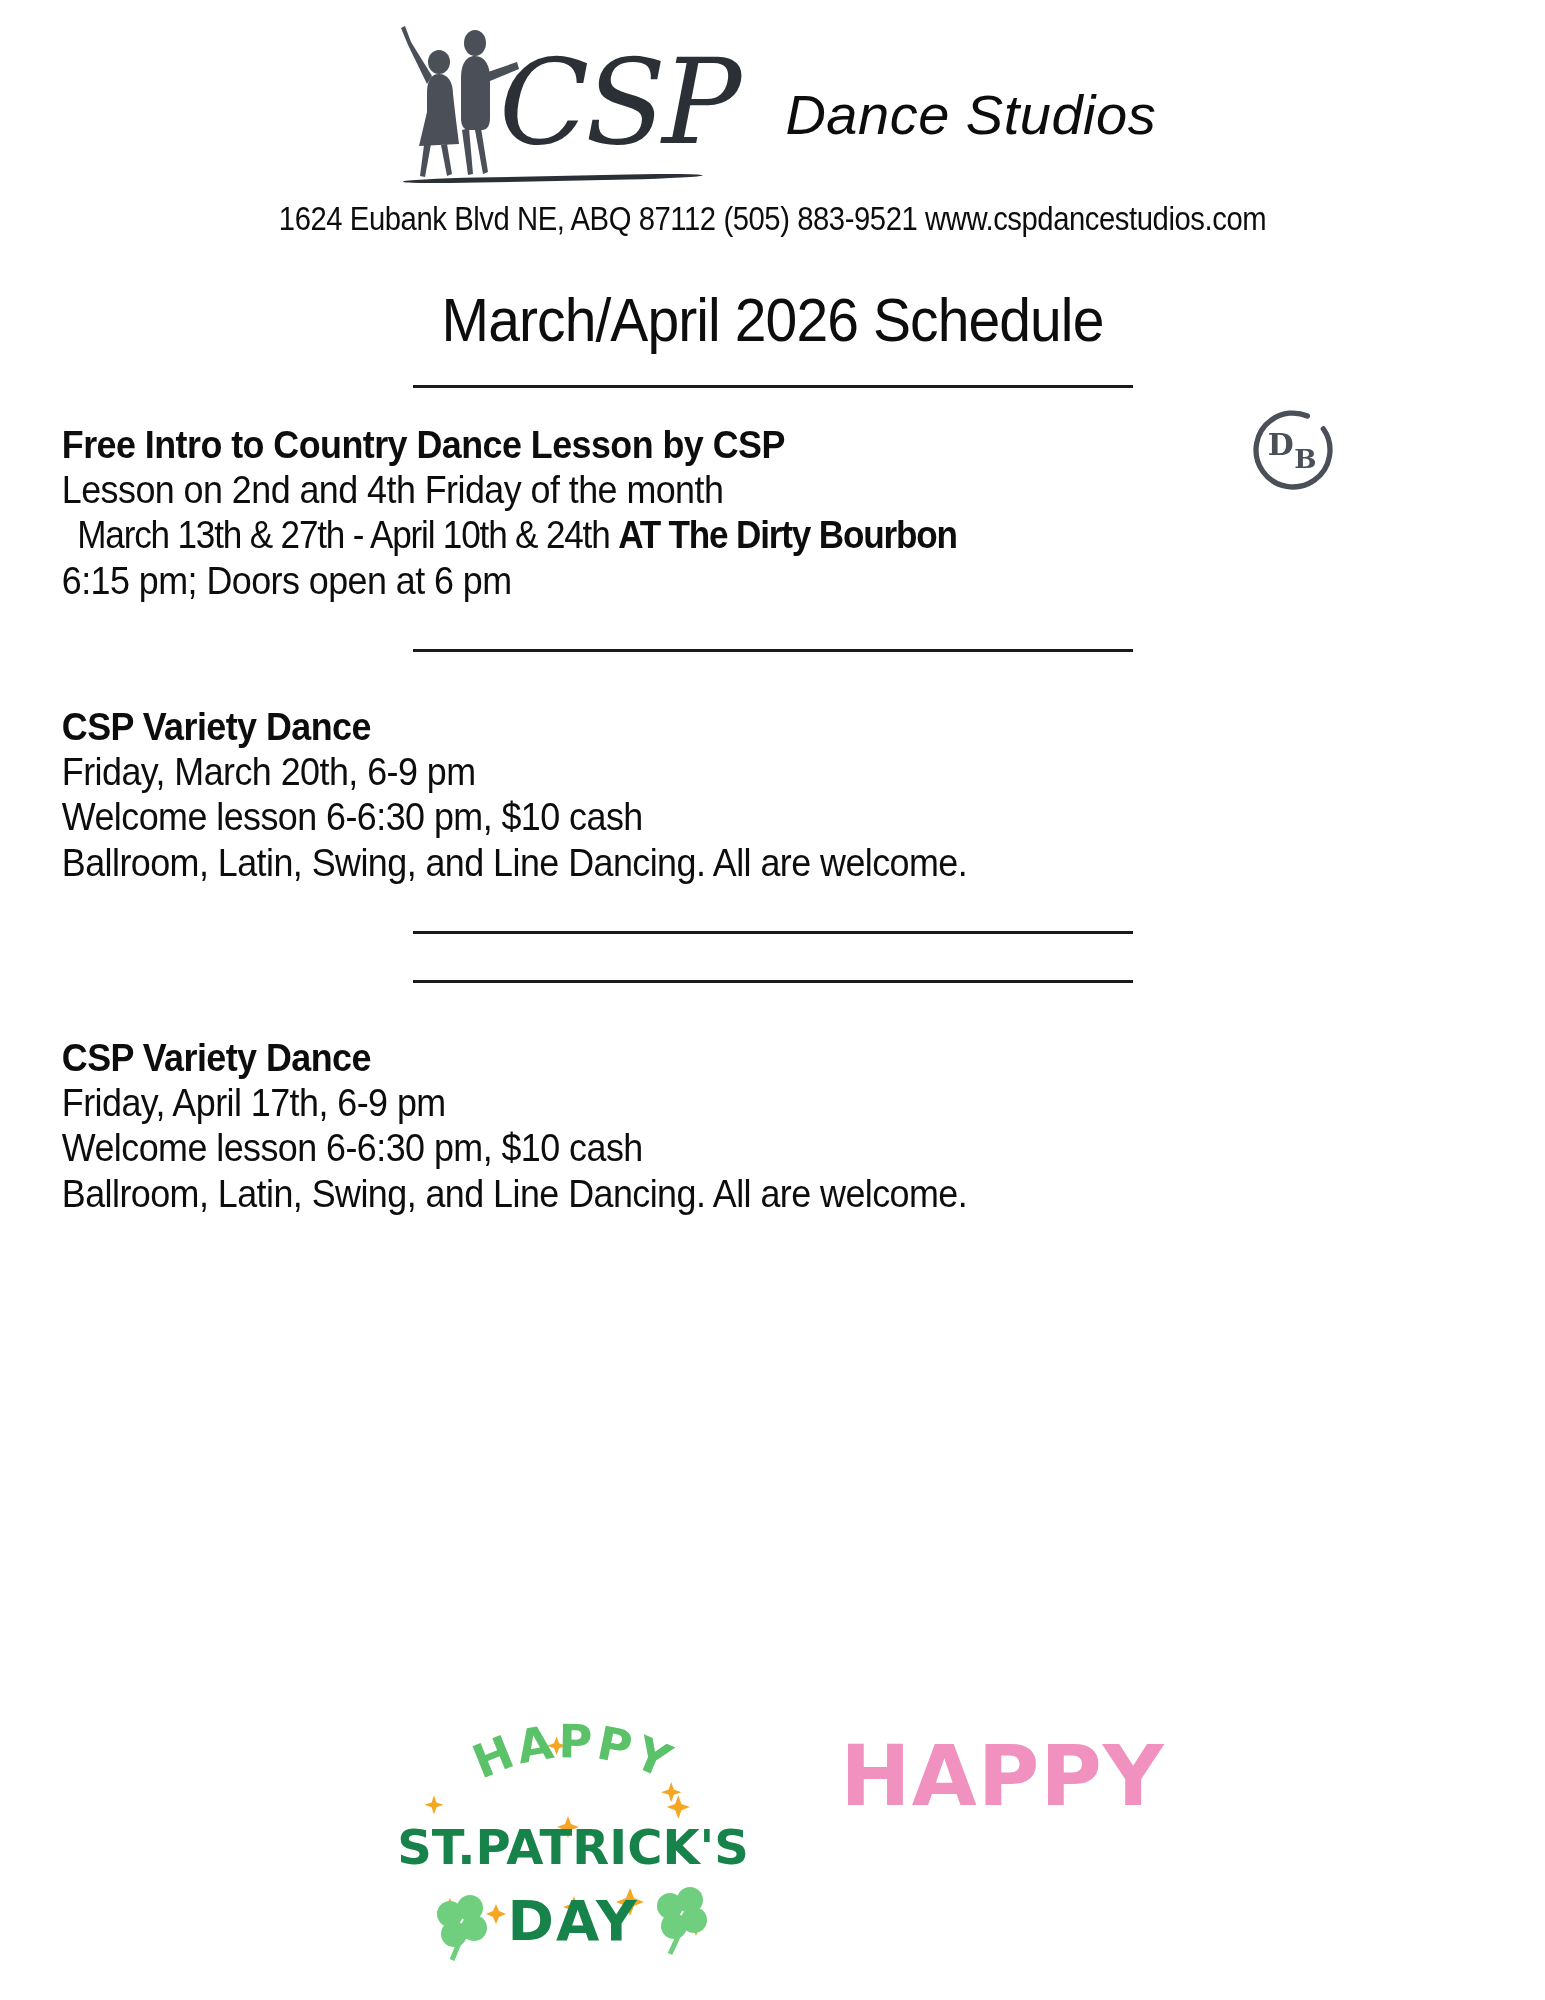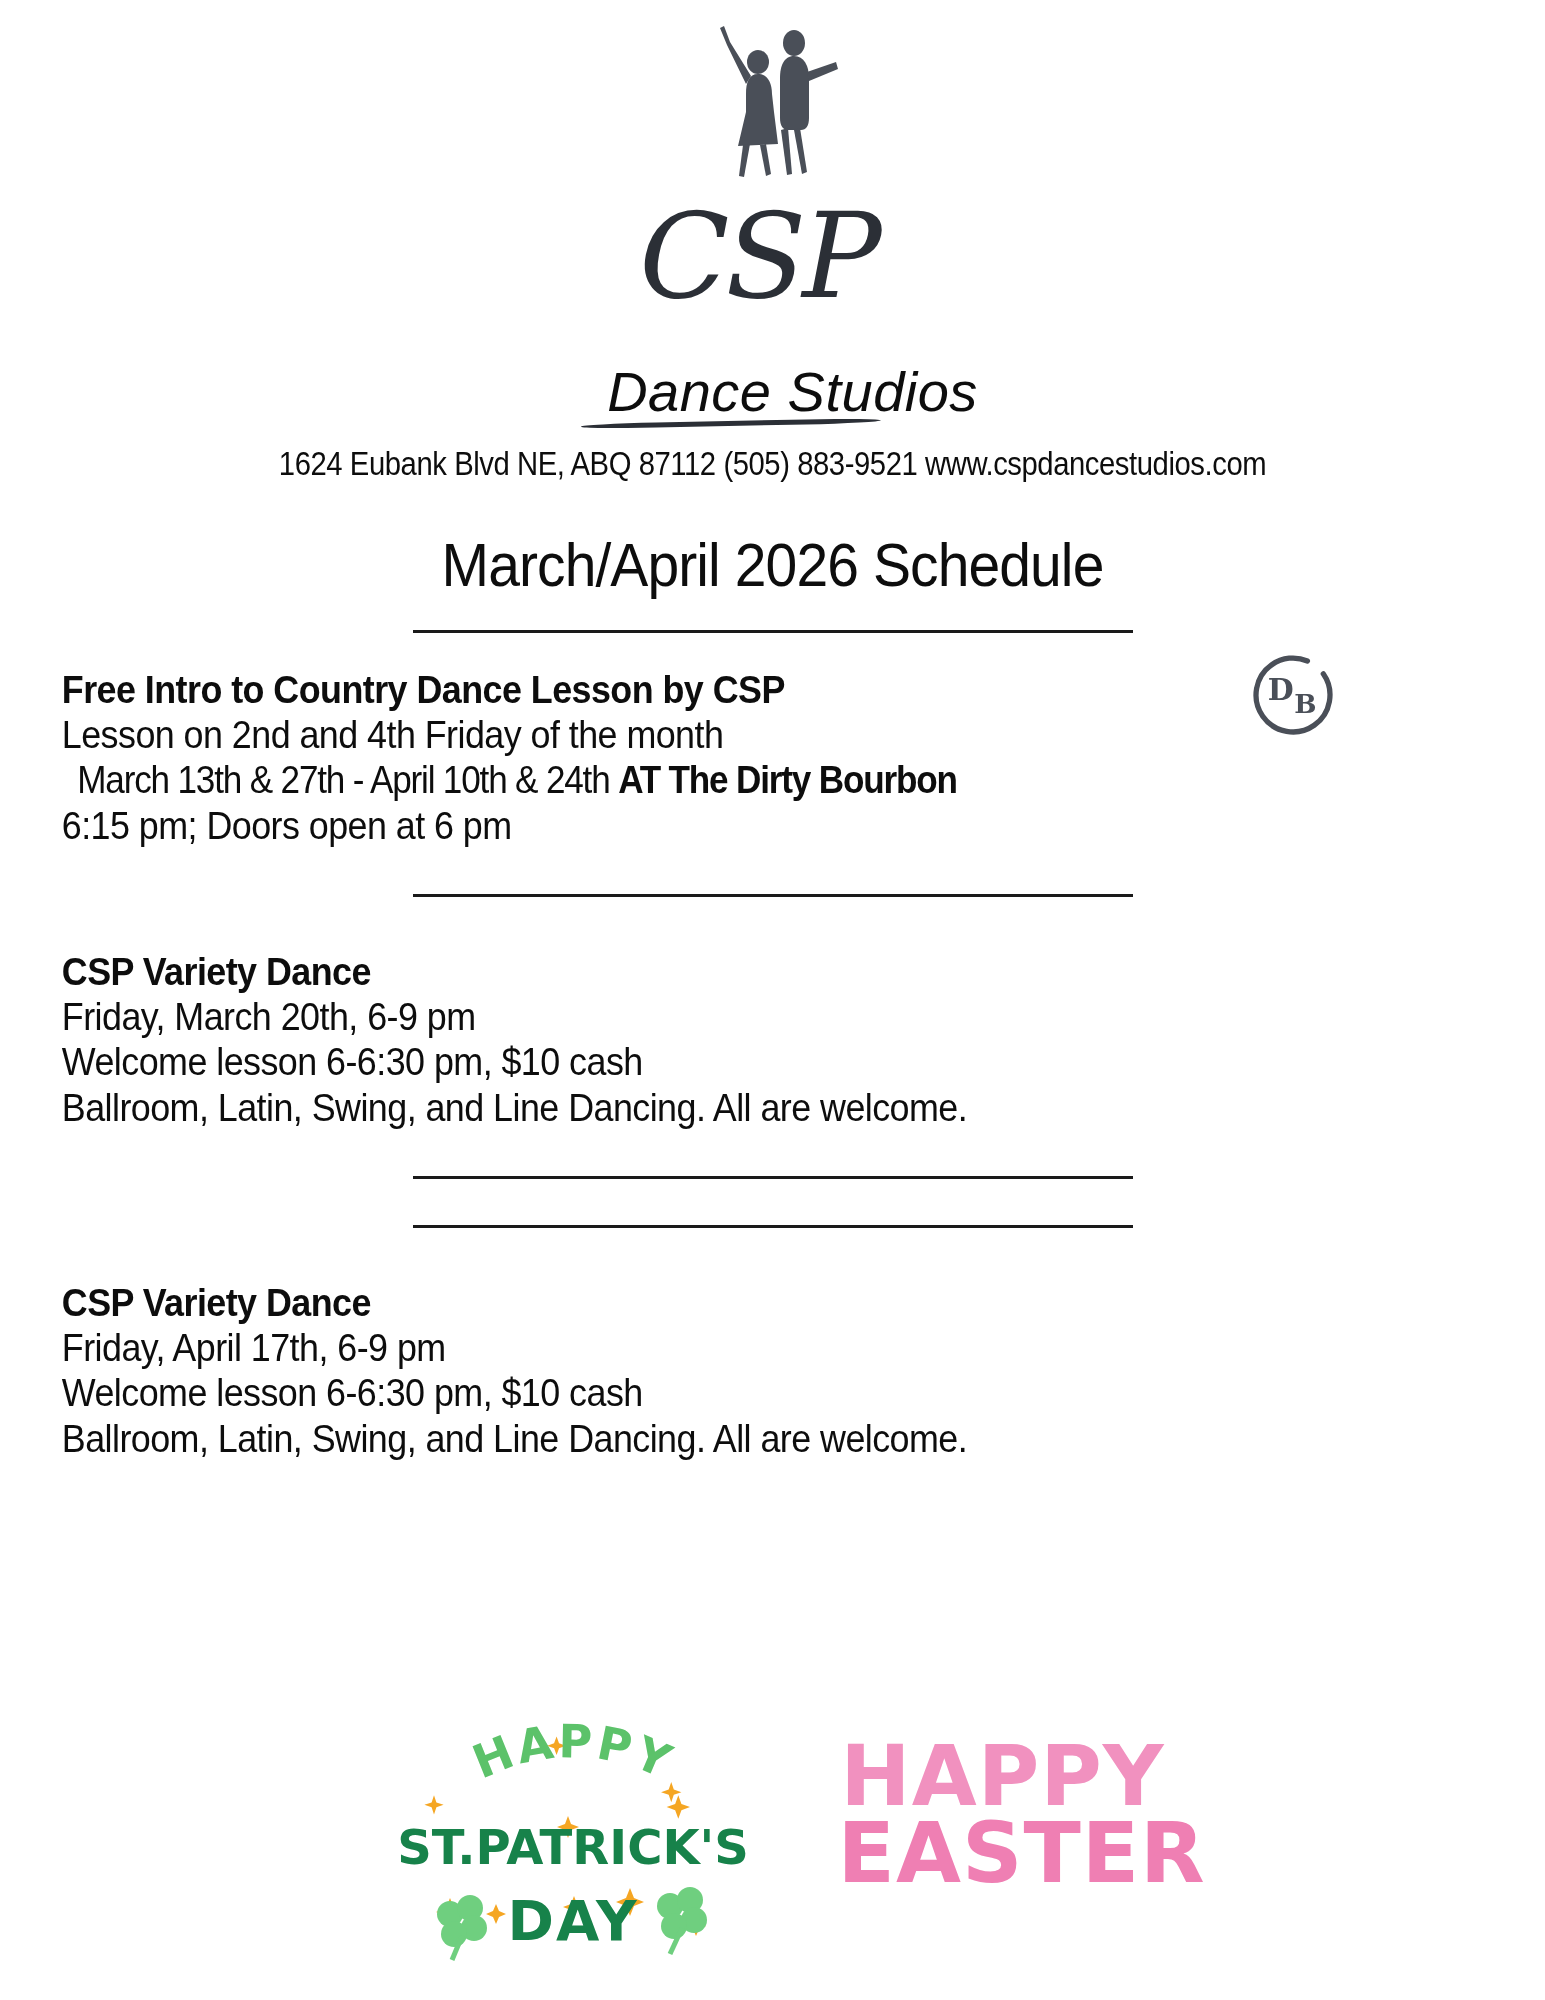--- a/index.html
+++ b/index.html
@@ -29,21 +29,20 @@
     display: flex;
     align-items: flex-start;
     justify-content: center;
   }
   .logo-block {
     display: flex;
     align-items: center;
     justify-content: center;
     gap: 8px;
     position: relative;
-    flex-direction: column;
   }
   .dancers-svg { display:block; }
   .csp-script {
     font-family: "DejaVu Serif", serif;
     font-style: italic;
     font-size: 118px;
     font-weight: 400;
     letter-spacing: -4px;
     color: #2b2f36;
     line-height: 1;
@@ -275,18 +274,17 @@
             <circle cx="312" cy="192" r="13"></circle>
           <circle cx="316" cy="212" r="13"></circle>
             <circle cx="296" cy="218" r="13"></circle>
           <path d="M304 220 L292 246" stroke="#6fcf7f" stroke-width="5" fill="none"></path>
         </g>
       </svg>
     </div>
 
     <div class="easter-wrap">
       <div class="easter-line1">HAPPY</div>
-      <div class="easter-line2">EASTER</div>
     </div>
 
   </div>
 
 </div>
 
 </body></html>

